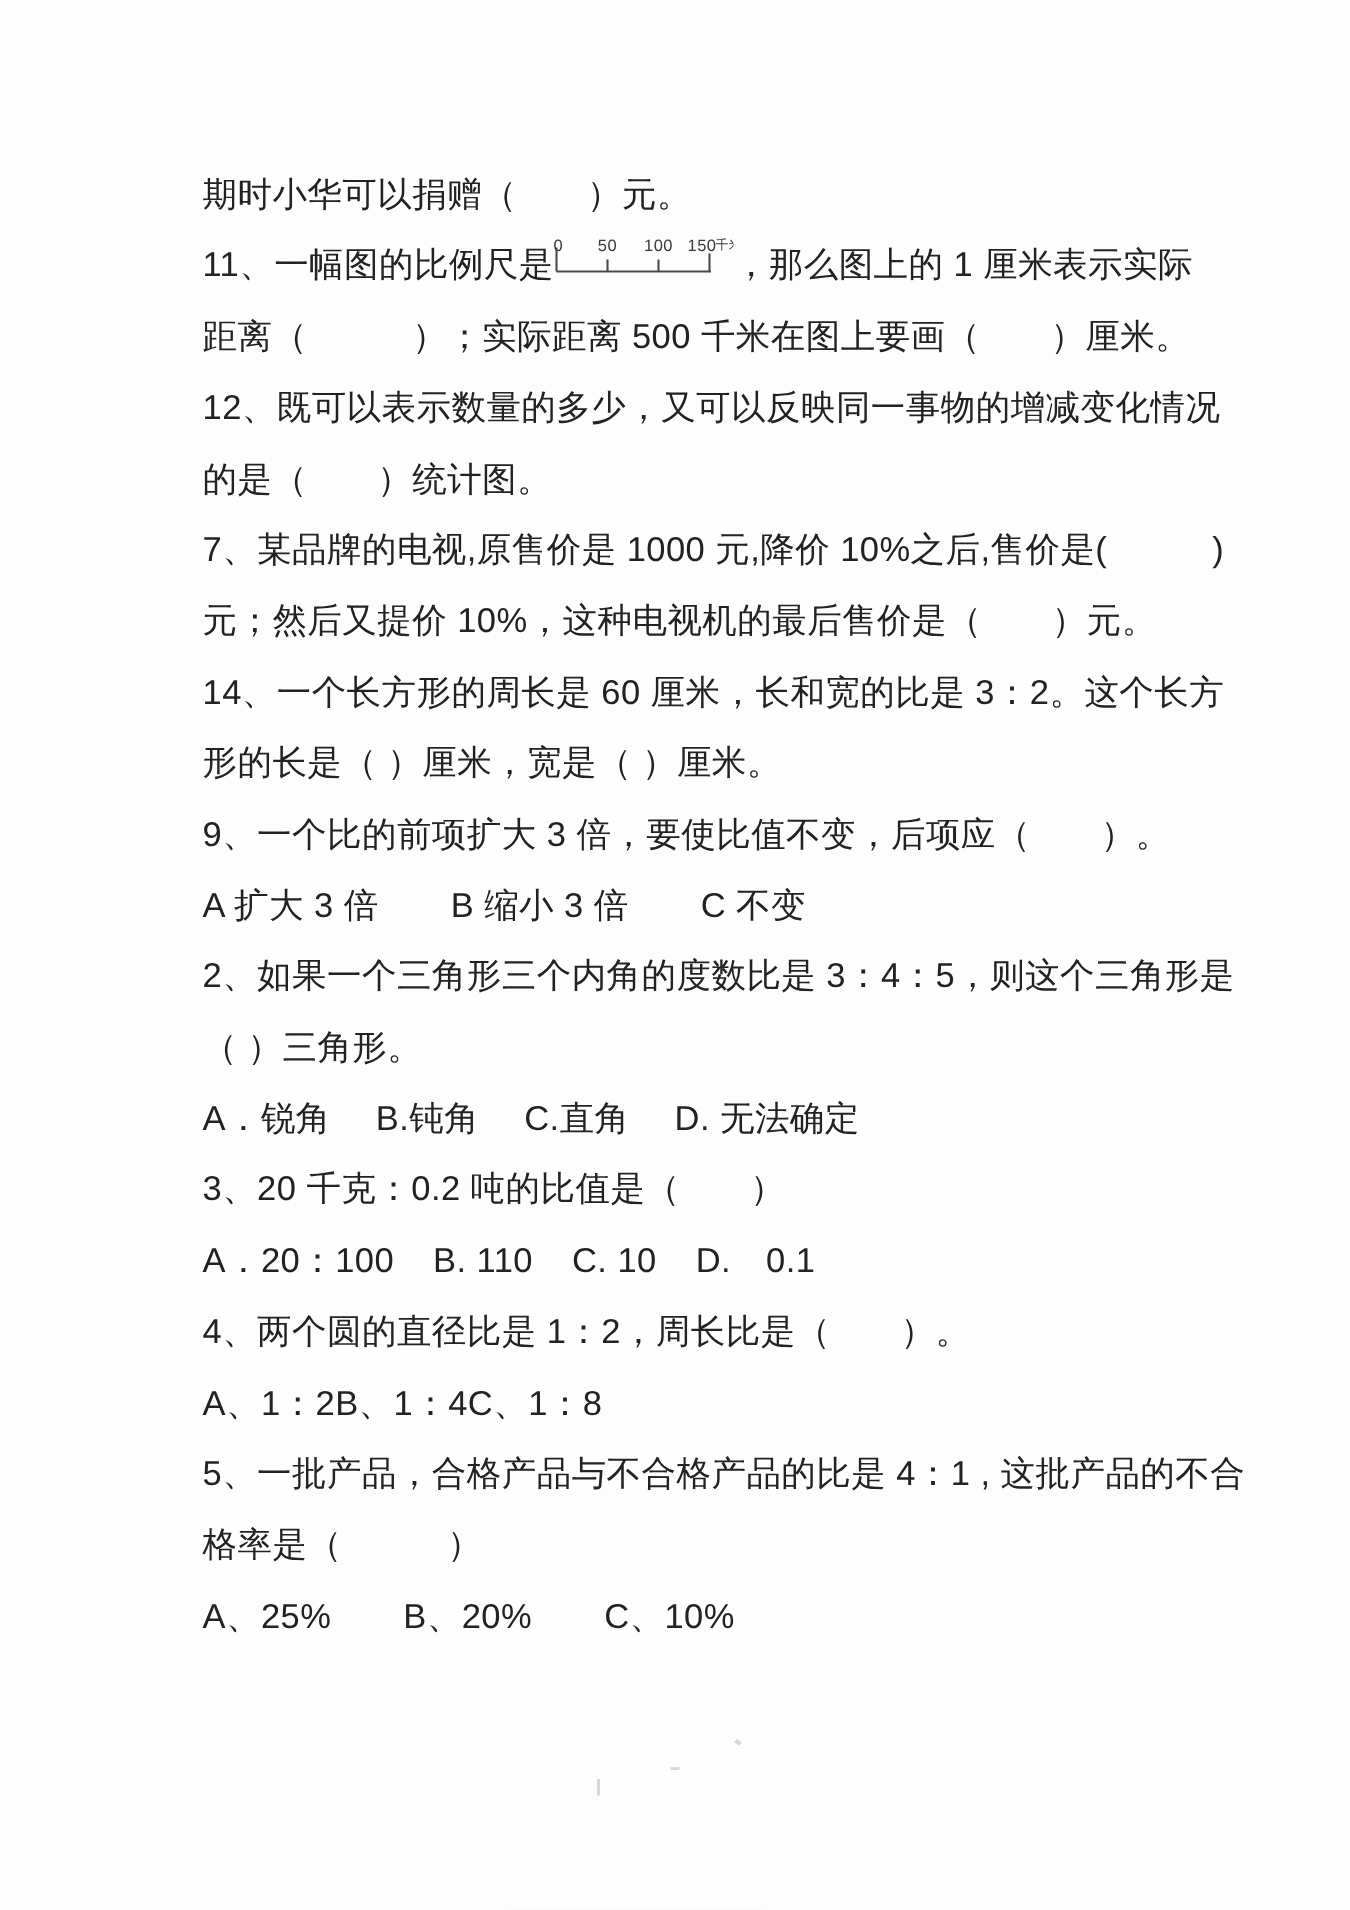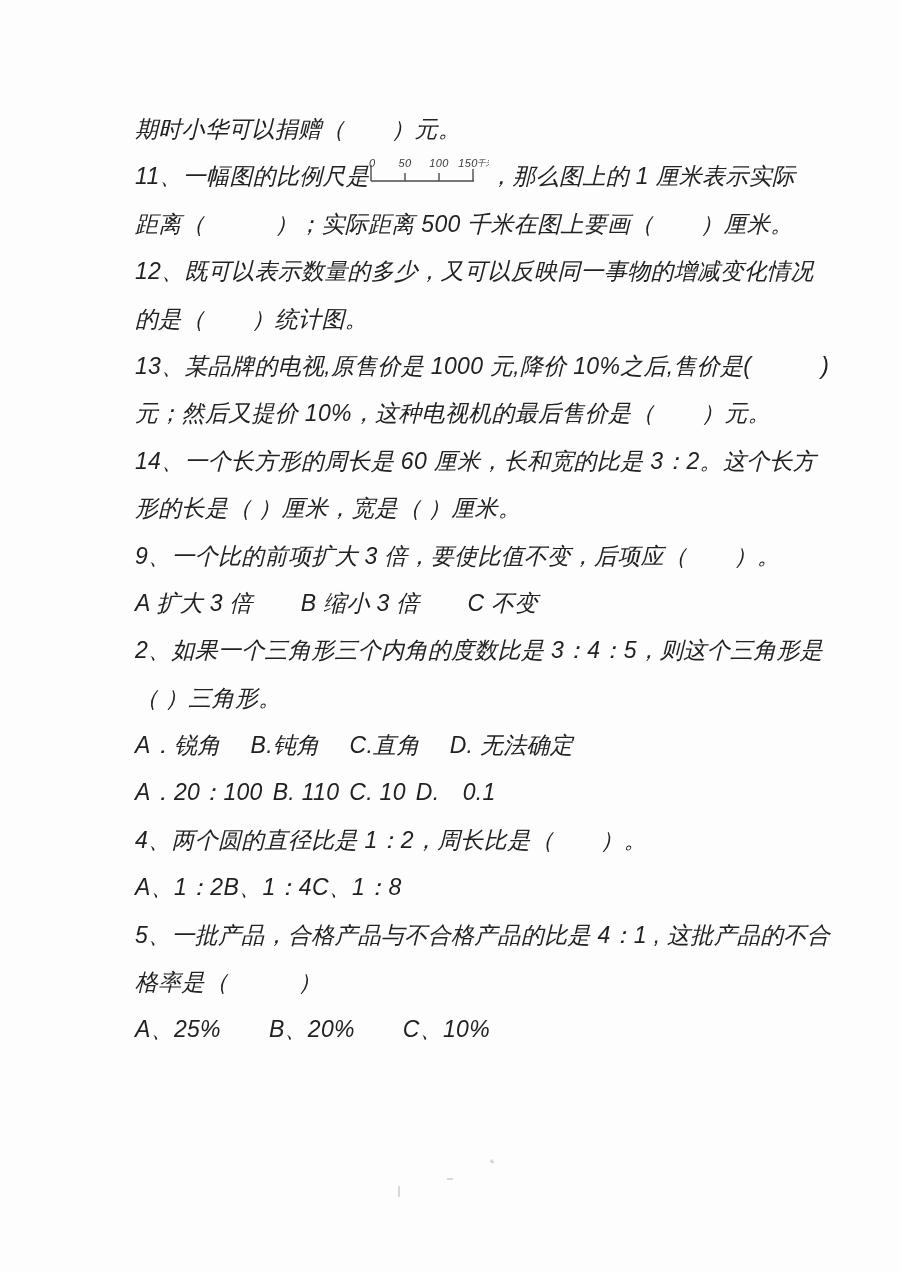--- a/index.html
+++ b/index.html
@@ -18,42 +18,41 @@
     background: #fdfdfd;
     font-family: "Liberation Sans", "DejaVu Sans", sans-serif;
     color: #222222;
   }
   .content {
     position: absolute;
     left: 135px;
     top: 106px;
     width: 690px;
     font-size: 23px;
-    font-style: italic;
   }
   .line {
     margin: 0;
     height: 47.4px;
     line-height: 47.4px;
     white-space: pre;
     letter-spacing: 0.3px;
   }
   .line.heading {
     font-weight: 700;
     font-size: 24px;
   }
   .line.opts {
     display: flex;
     align-items: center;
   }
   .line.opts > span { white-space: pre; }
   .gap-xl { column-gap: 48px; }
   .gap-lg { }
   .gap-md { column-gap: 30px; }
-  .gap-sm { column-gap: 10px; }
+  .gap-sm { column-gap: 26px; }
   .ruler {
     display: inline-block;
     vertical-align: -4px;
     line-height: 0;
   }
   .ruler svg { display: block; }
   .ruler text {
     font-family: "Liberation Sans", "DejaVu Sans", sans-serif;
     fill: #3a3a3a;
   }
@@ -91,21 +90,21 @@
           <line x1="36" y1="19" x2="36" y2="27"></line>
           <line x1="70" y1="19" x2="70" y2="27"></line>
           <line x1="104" y1="15" x2="104" y2="27"></line>
         </svg></span><span>，那么图上的 1 厘米表示实际</span></p>
 
     <p class="line">距离（　　　）；实际距离 500 千米在图上要画（　　）厘米。</p>
 
     <p class="line">12、既可以表示数量的多少，又可以反映同一事物的增减变化情况</p>
     <p class="line">的是（　　）统计图。</p>
 
-    <p class="line">13、某品牌的电视,原售价是 1000 元,降价 10%之后,售价是(　　　)</p>
+    <p class="line">7、某品牌的电视,原售价是 1000 元,降价 10%之后,售价是(　　　)</p>
     <p class="line">元；然后又提价 10%，这种电视机的最后售价是（　　）元。</p>
 
     <p class="line">14、一个长方形的周长是 60 厘米，长和宽的比是 3：2。这个长方</p>
     <p class="line">形的长是（ ）厘米，宽是（ ）厘米。</p>
 
 
     <p class="line">9、一个比的前项扩大 3 倍，要使比值不变，后项应（　　）。</p>
     <p class="line opts gap-xl">
       <span>A 扩大 3 倍</span>
       <span>B 缩小 3 倍</span>
@@ -114,20 +113,21 @@
 
     <p class="line">2、如果一个三角形三个内角的度数比是 3：4：5，则这个三角形是</p>
     <p class="line">（ ）三角形。</p>
     <p class="line opts gap-md">
       <span>A．锐角</span>
       <span>B.钝角</span>
       <span>C.直角</span>
       <span>D. 无法确定</span>
     </p>
 
+    <p class="line">3、20 千克：0.2 吨的比值是（　　）</p>
     <p class="line opts gap-sm">
       <span>A．20：100</span>
       <span>B. 110</span>
       <span>C. 10</span>
       <span>D.　0.1</span>
     </p>
 
     <p class="line">4、两个圆的直径比是 1：2，周长比是（　　）。</p>
     <p class="line opts gap-lg">
       <span>A、1：2</span>

